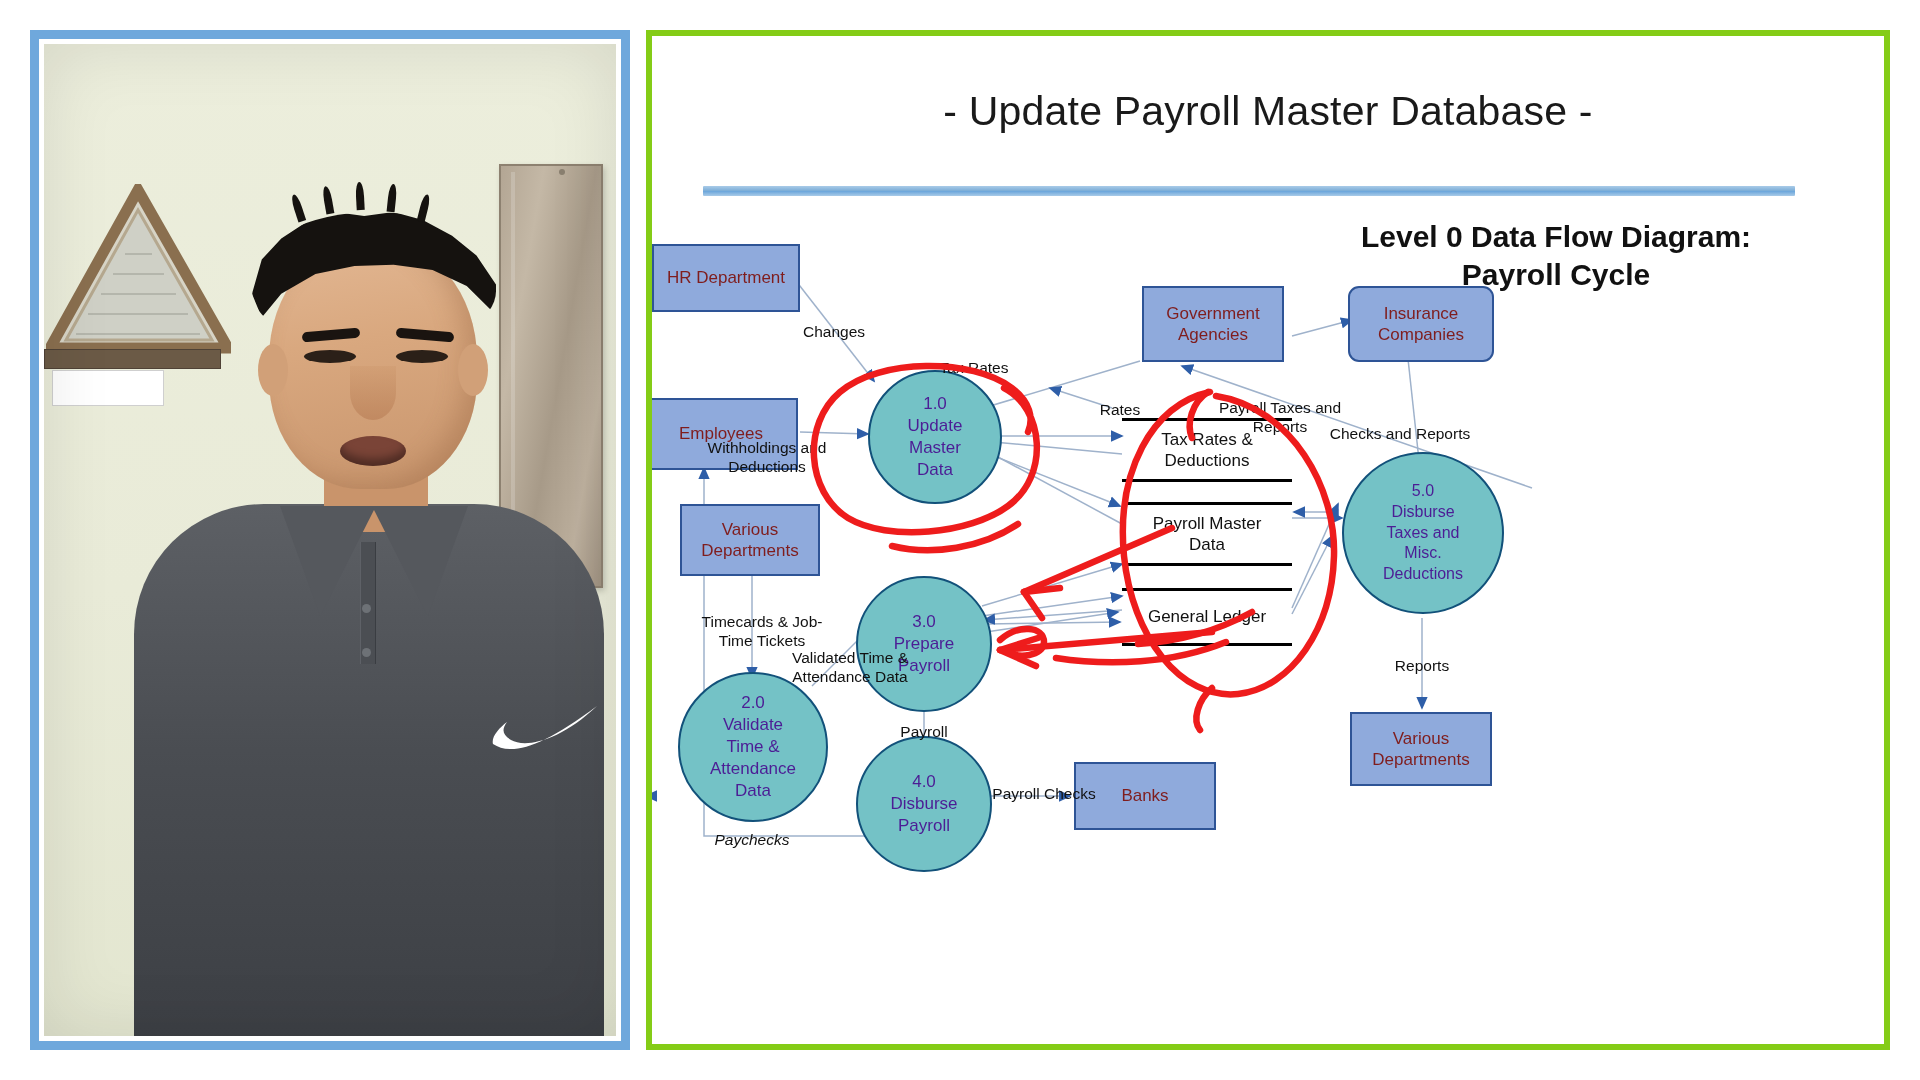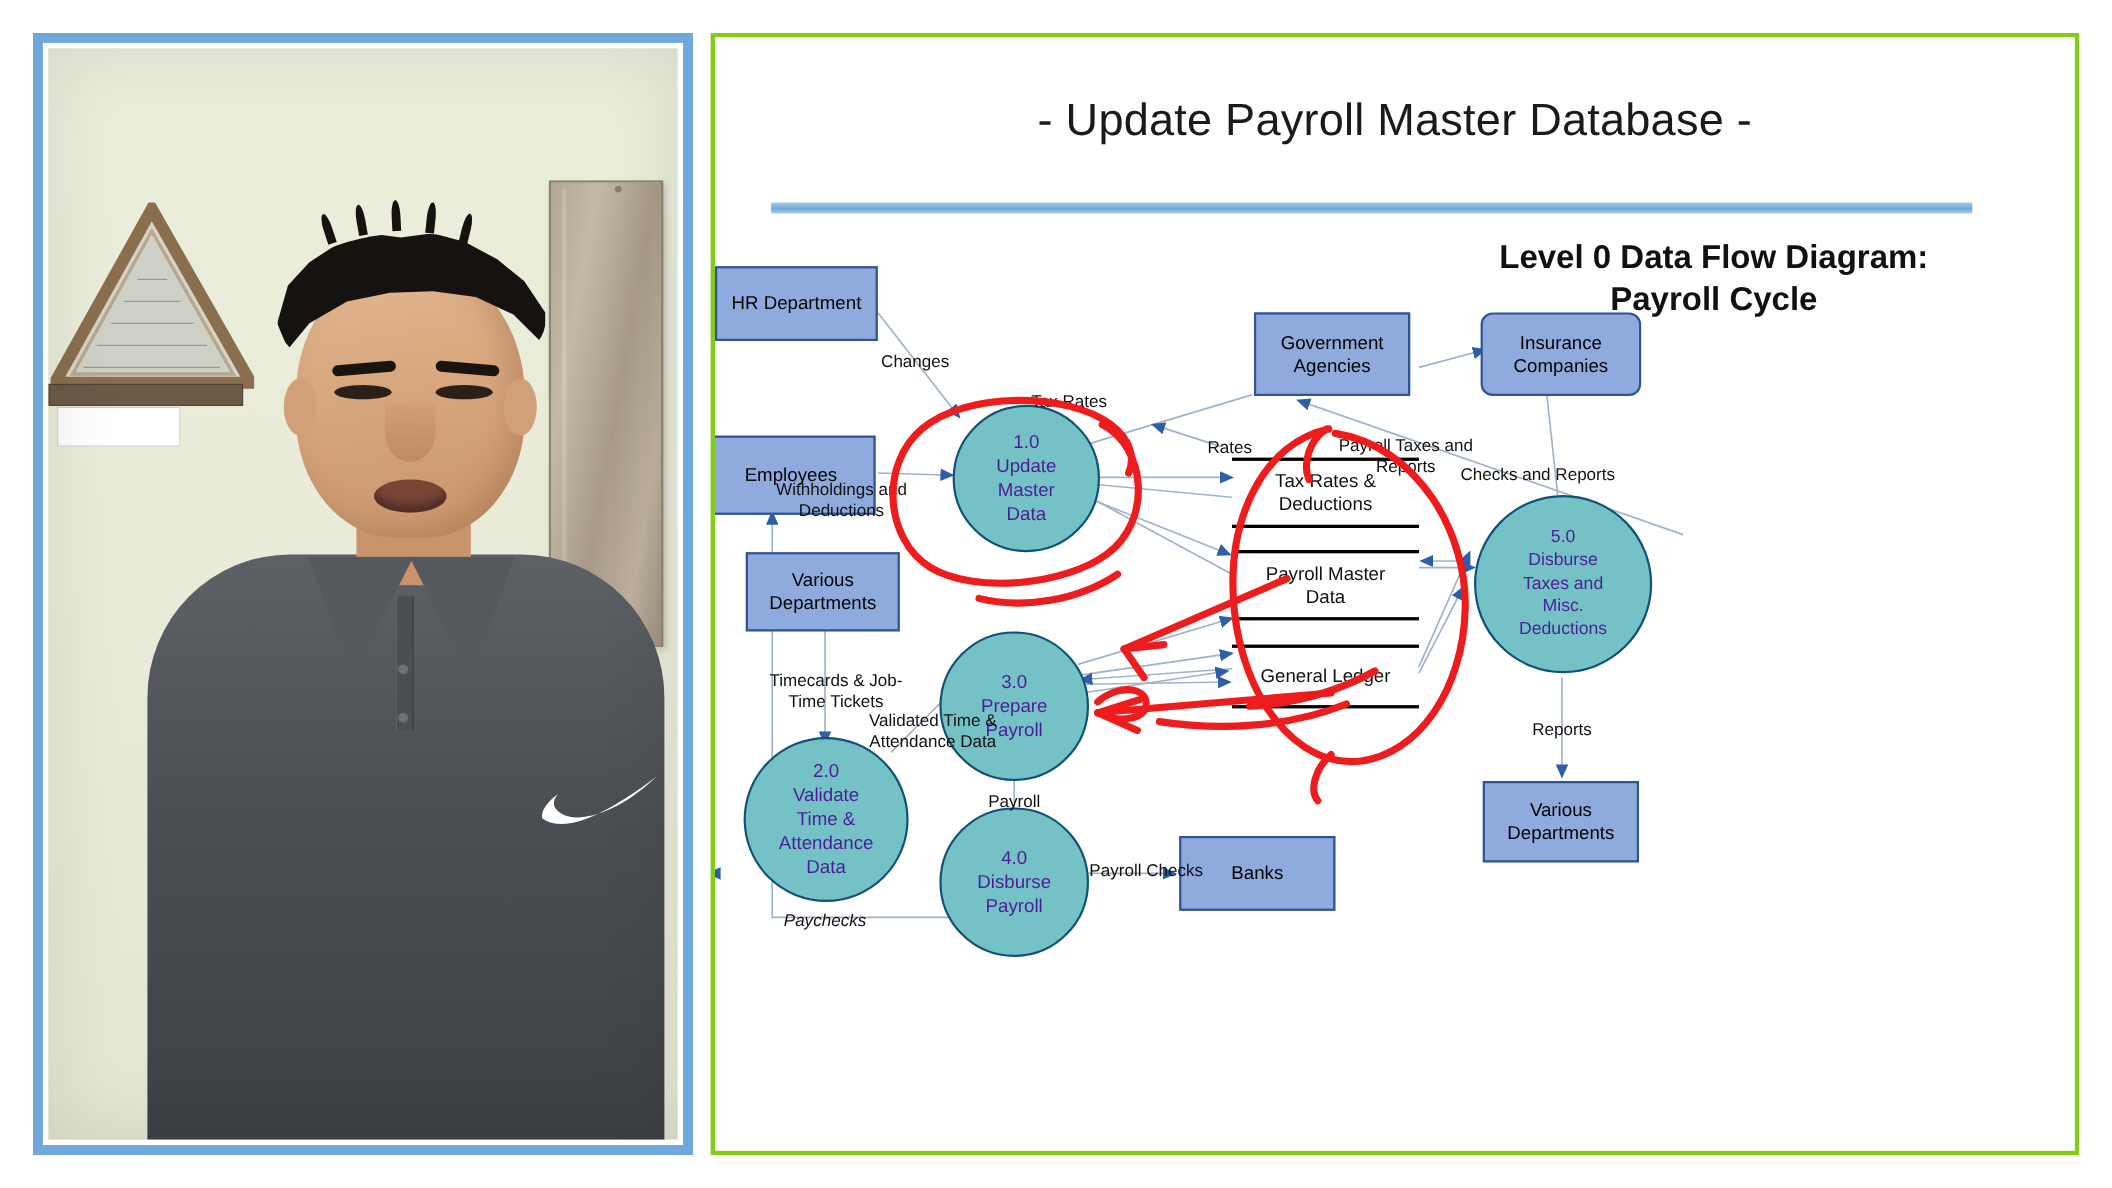--- a/index.html
+++ b/index.html
@@ -150,21 +150,21 @@
     pointer-events:none;
   }
 
   
   #slide-panel {
     position: absolute;
     left: 646px;
     top: 30px;
     width: 1244px;
     height: 1020px;
-    border: 4px solid #84cc16;
+    border: 6px solid #84cc16;
     box-sizing: border-box;
     background: #ffffff;
   }
   #slide-inner{
     position:relative;width:100%;height:100%;background:#ffffff;overflow:hidden;
   }
 
   #slide-title{
     position:absolute; left:0; top:52px; width:100%;
     text-align:center;
@@ -195,21 +195,21 @@
   
   #dfd {
     position:absolute; left:0; top:0; width:1226px; height:1002px;
   }
 
   
   .entity{
     position:absolute;
     background:#8FAADC;
     border:2.5px solid #2E5496;
-    color:#000000;
+    color:#7f1d1d;
     display:flex;align-items:center;justify-content:center;
     text-align:center;
     font-size:17px;
     line-height:1.25;
     box-sizing:border-box;
     z-index:4;
   }
   .process{
     position:absolute;
     border-radius:50%;

